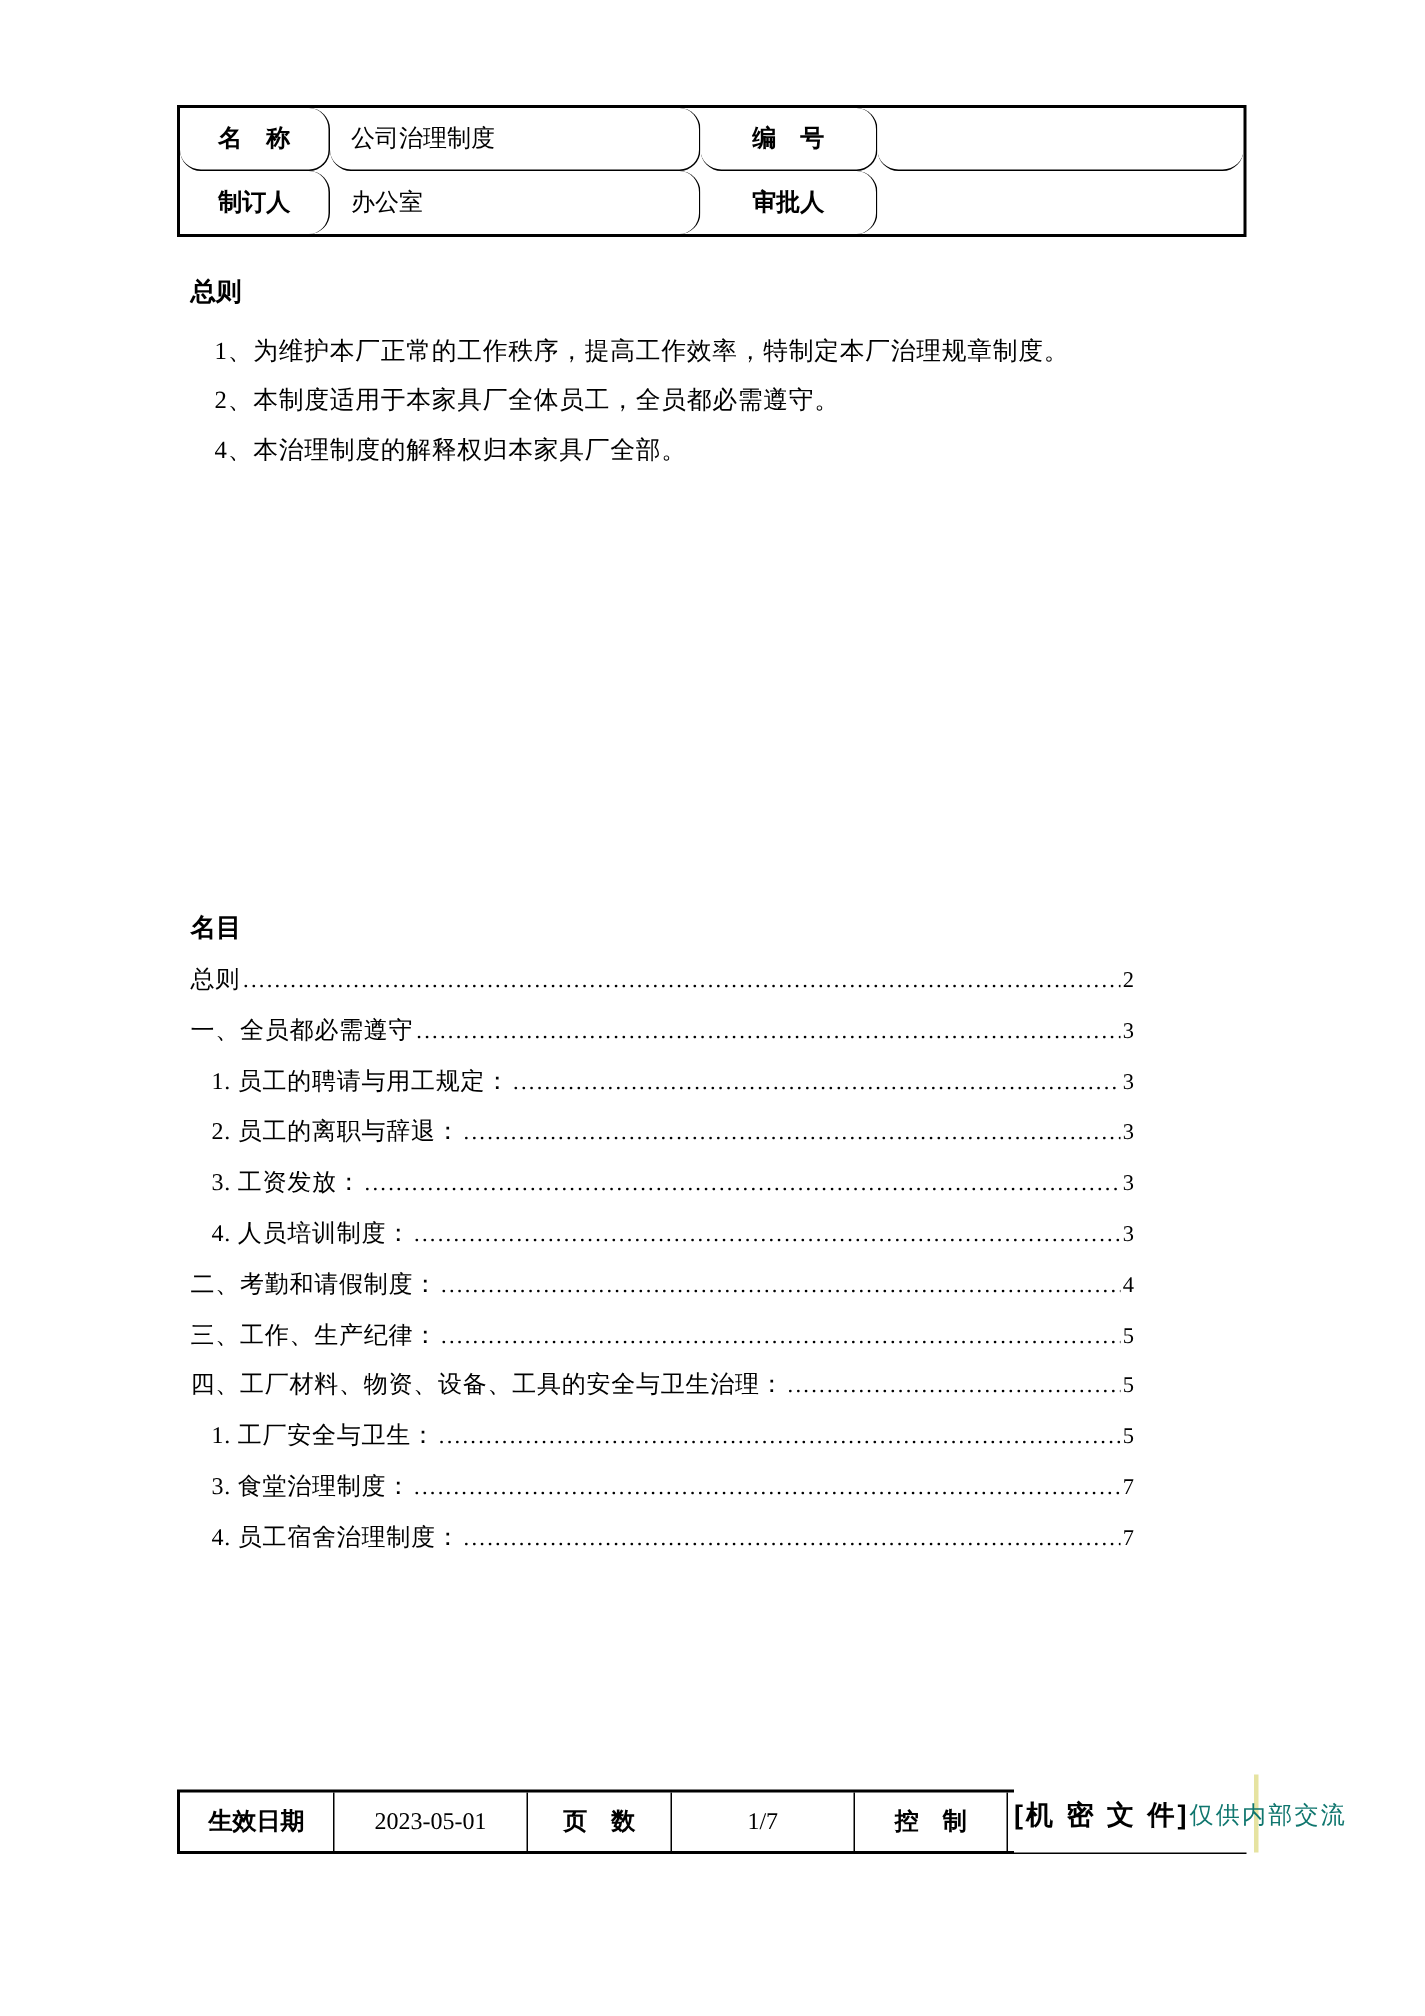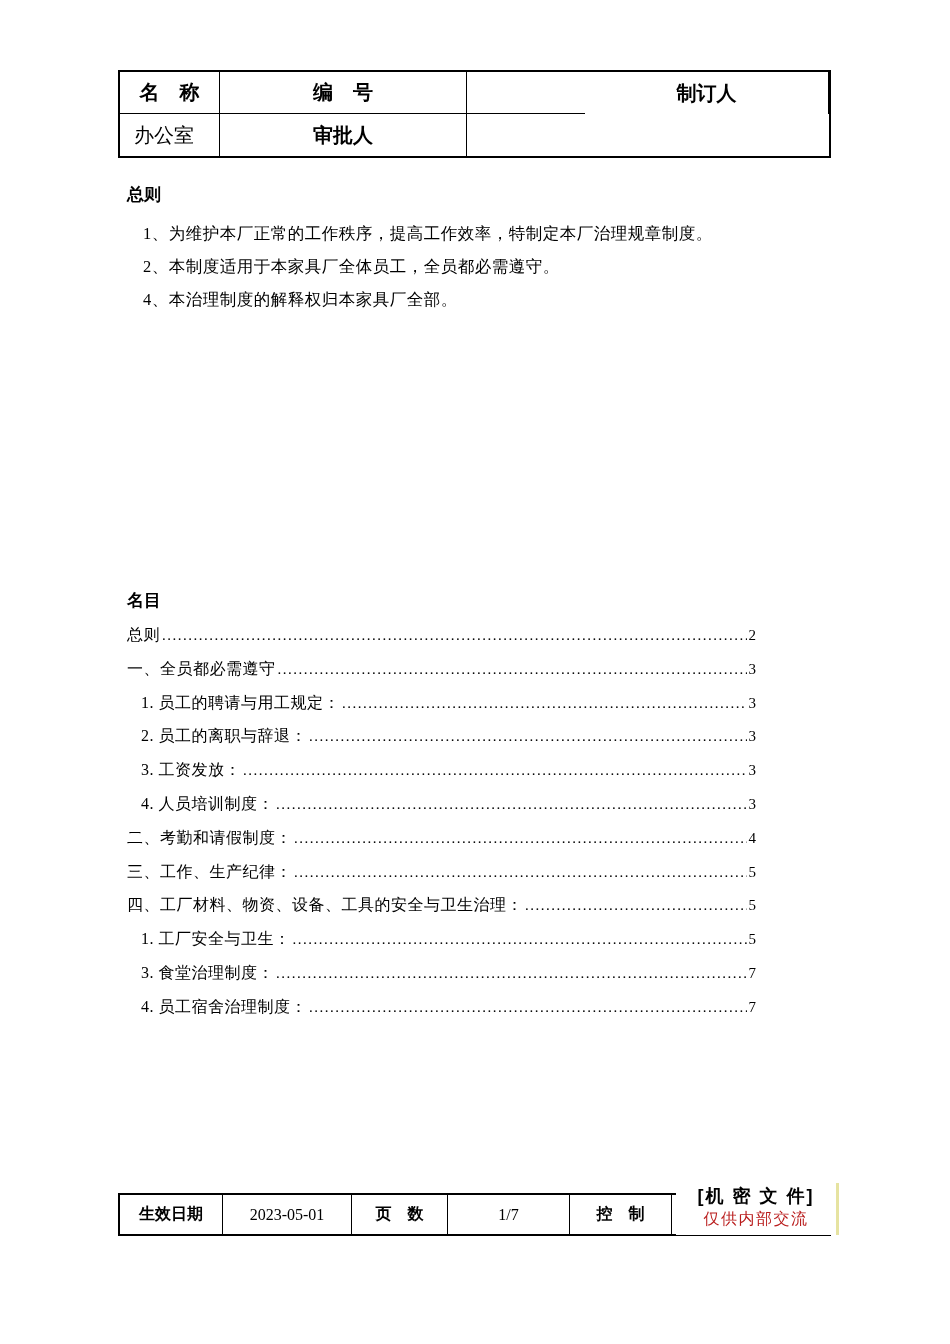--- a/index.html
+++ b/index.html
@@ -12,41 +12,41 @@
 
   
   .header-table {
     position:absolute; left:118px; top:70px; width:713px;
     border:2px solid #000;
     display:grid; grid-template-columns:100px 247px 118px 1fr;
     grid-template-rows:42px 42px;
   }
   .header-table .cell {
     border-right:1px solid #000; border-bottom:1px solid #000;
-    display:flex; align-items:center; font-size:20px;
+    display:flex; align-items:center; font-size:16px;border-radius:14px;
   }
   .header-table .cell.col-last { border-right:none; }
   .header-table .cell.row-last { border-bottom:none; }
   .label-cell {
     justify-content:center; font-weight:bold;
     font-family:"Liberation Sans","DejaVu Sans",sans-serif;
   }
   .value-cell { padding-left:14px; }
 
   
   .general { position:absolute; left:127px; top:183px; width:712px; }
   .general .sec-heading {
     font-size:17px; font-weight:bold;
     font-family:"Liberation Sans","DejaVu Sans",sans-serif;
     margin-bottom:11px;
   }
   .general p { font-size:16.5px; line-height:33px; letter-spacing:0.5px;margin-left:16px; }
 
   
-  .toc { position:absolute; left:127px; top:589px; width:629px; }
+  .toc { position:absolute; left:127px; top:607px; width:629px; }
   .toc .sec-heading {
     font-size:17px; font-weight:bold;
     font-family:"Liberation Sans","DejaVu Sans",sans-serif;
     margin-bottom:13px;
   }
   .toc-row { display:flex; align-items:baseline; height:33.8px; font-size:16px; }
   .toc-row.indent { padding-left:14px; }
   .toc-label { white-space:nowrap; flex-shrink:0; letter-spacing:0.5px; }
   .toc-leader { flex:1 1 auto; overflow:hidden; white-space:nowrap; margin:0 2px; min-width:10px; }
   .toc-leader::after {
@@ -66,38 +66,39 @@
     display:flex; align-items:center; justify-content:center; font-size:16px;text-align:right;
   }
   .footer-table .cell:last-child { border-right:none; }
   .f-label { font-weight:bold; font-family:"Liberation Sans","DejaVu Sans",sans-serif; }
   .f-pages { font-size:14px; }
 
   
   .stamp {
     position:absolute; left:676px; top:1183px; width:163px; height:52px;
     background:#fff; border-right:3px solid #e6e3a1;
-    display:flex; flex-direction:column; align-items:center;
+    display:flex; flex-direction:row; align-items:center;
     padding-top:1px;
   }
   .stamp-title {
     font-weight:bold; font-size:18px; letter-spacing:2px; white-space:nowrap;
     font-family:"Liberation Sans","DejaVu Sans",sans-serif; color:#000;
   }
   .stamp-sub {
-    color:#b91c1c; font-size:16px; letter-spacing:1.5px; margin-top:1px; white-space:nowrap;
+    color:#0f766e; font-size:16px; letter-spacing:1.5px; margin-top:1px; white-space:nowrap;
   }
 </style>
 </head>
 <body>
 
 <div class="page">
 
   <div class="header-table">
     <div class="cell label-cell">名　称</div>
+    <div class="cell value-cell">公司治理制度</div>
     <div class="cell label-cell">编　号</div>
     <div class="cell value-cell col-last"></div>
     <div class="cell label-cell row-last">制订人</div>
     <div class="cell value-cell row-last">办公室</div>
     <div class="cell label-cell row-last">审批人</div>
     <div class="cell value-cell col-last row-last"></div>
   </div>
 
   <div class="general">
     <div class="sec-heading">总则</div>

